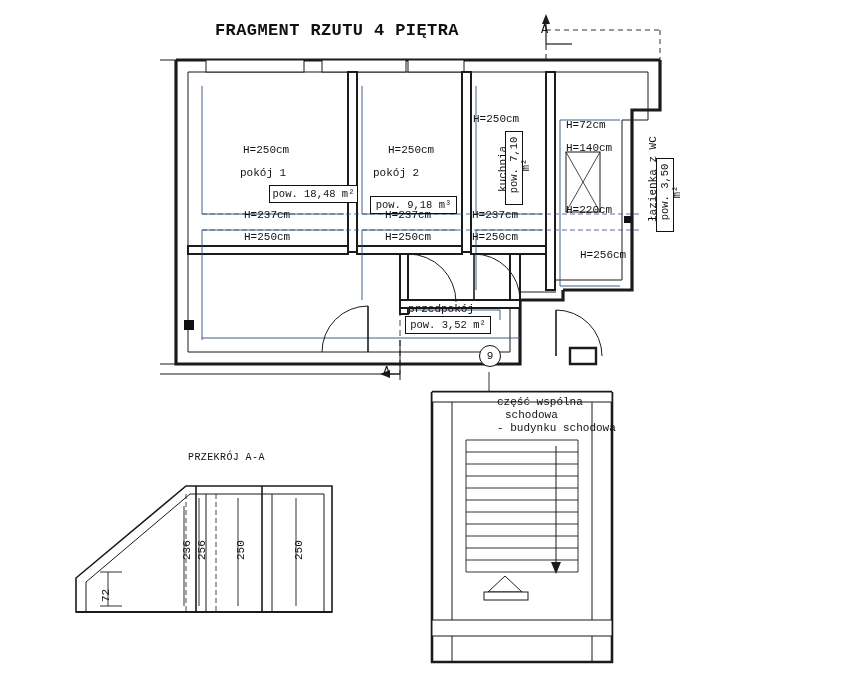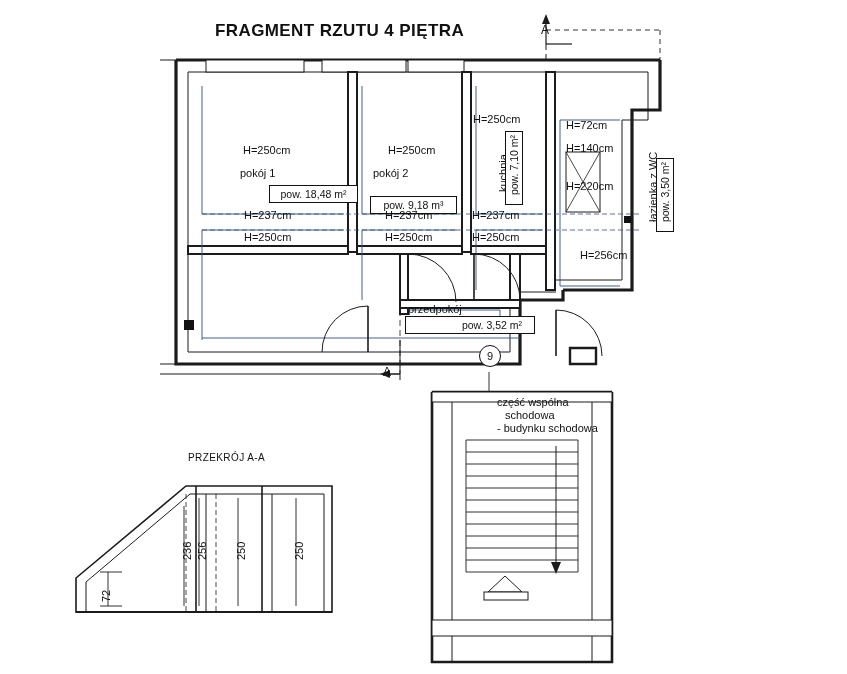--- a/index.html
+++ b/index.html
@@ -1,18 +1,18 @@
 <!DOCTYPE html>
 <html><head>
 <meta charset="utf-8">
 <style>
   html,body{margin:0;padding:0;background:#ffffff;}
   body{width:847px;height:674px;position:relative;overflow:hidden;
        font-family:"Liberation Sans", sans-serif;color:#111;}
-  .stage{position:absolute;left:0;top:0;width:737px;height:674px;}
+  .stage{position:absolute;left:0;top:0;width:737px;height:674px;font-family:Liberation Mono, monospace;}
   .lbl{position:absolute;font-size:11px;line-height:12px;white-space:nowrap;color:#111;}
   .title{position:absolute;font-size:17px;font-weight:bold;letter-spacing:.4px;white-space:nowrap;}
   .sub{position:absolute;font-size:10px;letter-spacing:.4px;white-space:nowrap;}
   .box{position:absolute;border:1px solid #111;background:#fff;}
   .box .l{font-size:10.5px;line-height:12px;text-align:center;}
   .vert{transform-origin:0 0;}
   svg{position:absolute;left:0;top:0;}
   .badge{position:absolute;width:20px;height:20px;border:1px solid #111;border-radius:50%;
          background:#fff;font-size:11px;line-height:20px;text-align:center;}
   .smtxt{position:absolute;font-size:11px;line-height:13px;white-space:nowrap;}
@@ -179,34 +179,34 @@
     <div class="l vert" style="position:absolute;left:2px;top:68px;transform:rotate(-90deg);transform-origin:0 0;width:70px;">pow. 7,10  m²</div>
   </div>
 
   <div class="lbl vert" style="left:647px;top:222px;transform:rotate(-90deg);">łazienka z  WC</div>
   <div class="box" style="left:656px;top:158px;width:16px;height:72px;">
     <div class="l vert" style="position:absolute;left:2px;top:68px;transform:rotate(-90deg);transform-origin:0 0;width:70px;">pow. 3,50  m²</div>
   </div>
 
   <div class="lbl" style="left:566px;top:119px;">H=72cm</div>
   <div class="lbl" style="left:566px;top:142px;">H=140cm</div>
-  <div class="lbl" style="left:566px;top:180px;">H=220cm</div>
+  <div class="lbl" style="left:566px;top:204px;">H=220cm</div>
 
   <div class="lbl" style="left:244px;top:209px;">H=237cm</div>
   <div class="lbl" style="left:385px;top:209px;">H=237cm</div>
   <div class="lbl" style="left:472px;top:209px;">H=237cm</div>
 
   <div class="lbl" style="left:244px;top:231px;">H=250cm</div>
   <div class="lbl" style="left:385px;top:231px;">H=250cm</div>
   <div class="lbl" style="left:472px;top:231px;">H=250cm</div>
 
   <div class="lbl" style="left:580px;top:249px;">H=256cm</div>
 
   <div class="lbl" style="left:408px;top:303px;">przedpokój</div>
-  <div class="box" style="left:405px;top:316px;width:84px;height:16px;padding-left:44px;">
+  <div class="box" style="left:405px;top:316px;width:84px;height:16px;">
     <div class="l" style="padding-top:2px;">pow. 3,52  m²</div>
   </div>
 
   <div class="badge" style="left:479px;top:345px;">9</div>
 
   <div class="smtxt" style="left:497px;top:396px;">część wspólna</div>
   <div class="smtxt" style="left:505px;top:409px;">schodowa</div>
   <div class="smtxt" style="left:497px;top:422px;">- budynku schodowa</div>
 
   <div class="sub" style="left:188px;top:452px;">PRZEKRÓJ A-A</div>

